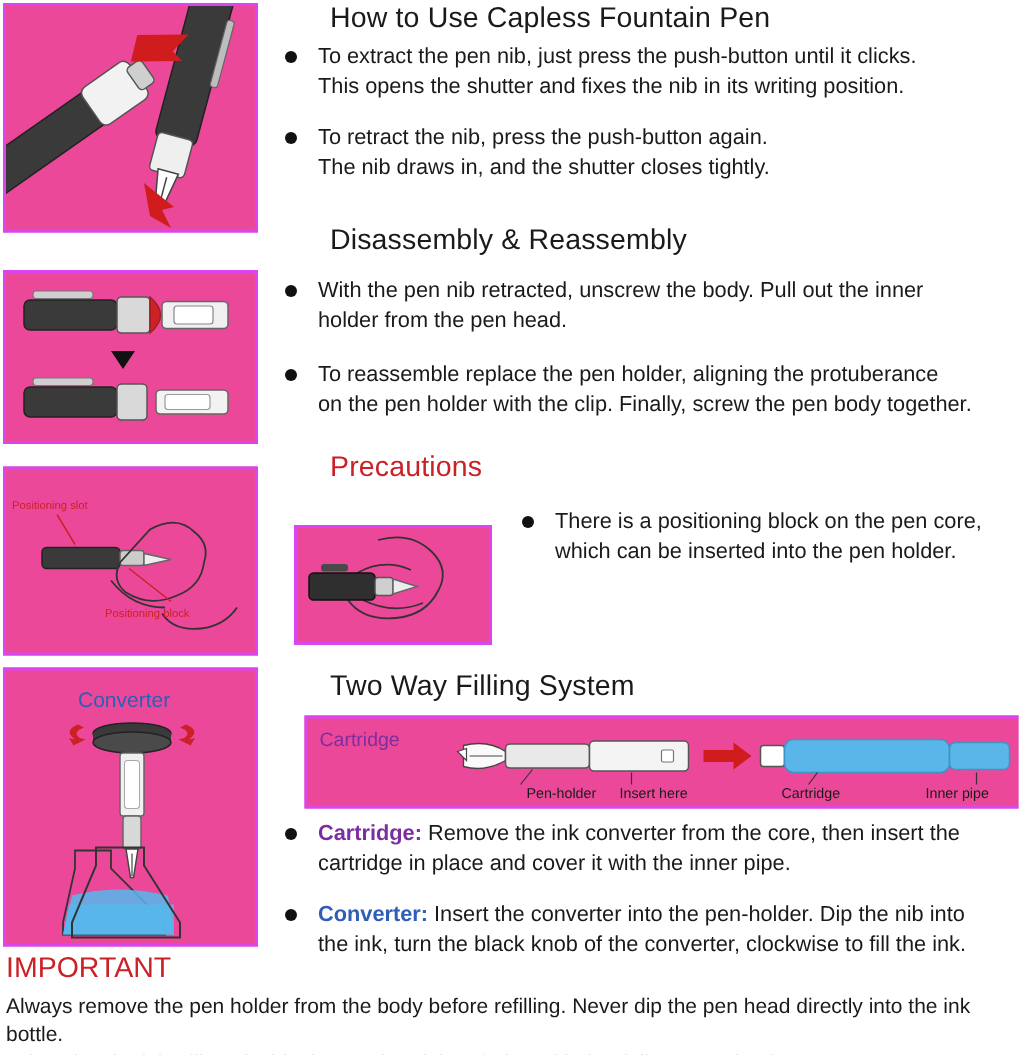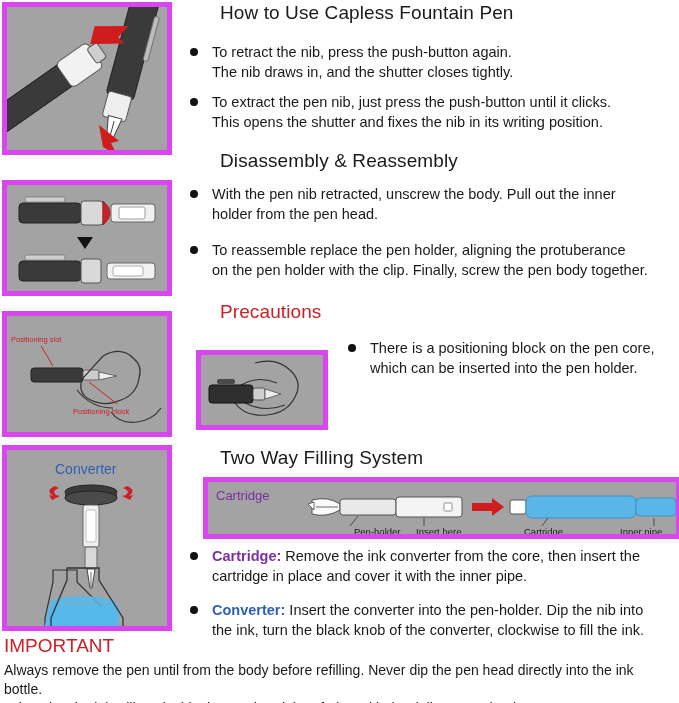--- a/index.html
+++ b/index.html
@@ -17,22 +17,22 @@
   }
   .page {
     position: relative;
     width: 679px;
     height: 703px;
   }
 
   
   .illus {
     position: absolute;
-    border: 5px solid #d946ef;
-    background: #a3a3a3;
+    border: 2px solid #d946ef;
+    background: #ec4899;
     box-sizing: border-box;
     overflow: hidden;
   }
 
   
   .heading {
     font-size: 19px;
     font-weight: 400;
     color: #1a1a1a;
     letter-spacing: 0.1px;
@@ -185,29 +185,29 @@
 
       <path d="M46 120 L70 120 L70 132 L106 168 L106 176 L38 176 L38 168 L46 132 Z" fill="none" stroke="#333" stroke-width="1.2"></path>
       <path d="M42 156 L112 156 L112 176 L38 176 Z" fill="#55b9ec" opacity="0.85"></path>
       <path d="M44 150 q30 -8 64 0 l4 26 l-74 0 z" fill="#55b9ec" opacity="0.85" stroke="none"></path>
       <path d="M60 118 L92 118 L92 130 L116 168 L116 178 L44 178 L44 168 L60 130 Z" fill="none" stroke="#333" stroke-width="1.3"></path>
     </svg>
   </div>
 
   <div class="heading" id="howto-title">How to Use Capless Fountain Pen</div>
   <ul class="bullet-list" id="howto-list">
+    <li>
+      <span class="dot"></span>
+      <span class="crumb">To extract the pen nib, just press the push-button until it clicks.</span>
+      <span class="crumb">This opens the shutter and fixes the nib in its writing position.</span>
+    </li>
     <li style="margin-top:14px;">
       <span class="dot"></span>
       <span class="crumb">To retract the nib, press the push-button again.</span>
       <span class="crumb">The nib draws in, and the shutter closes tightly.</span>
-    </li>
-    <li>
-      <span class="dot"></span>
-      <span class="crumb">To extract the pen nib, just press the push-button until it clicks.</span>
-      <span class="crumb">This opens the shutter and fixes the nib in its writing position.</span>
     </li>
   </ul>
 
   <div class="heading" id="disasm-title">Disassembly &amp; Reassembly</div>
   <ul class="bullet-list" id="disasm-list">
     <li>
       <span class="dot"></span>
       <span class="crumb">With the pen nib retracted, unscrew the body. Pull out the inner</span>
       <span class="crumb">holder from the pen head.</span>
     </li>
@@ -283,17 +283,17 @@
     <li style="margin-top:14px;">
       <span class="dot"></span>
       <span class="lead-blue">Converter:</span>
       <span>Insert the converter into the pen-holder. Dip the nib into</span>
       <span class="crumb">the ink, turn the black knob of the converter, clockwise to fill the ink.</span>
     </li>
   </ul>
 
   <div id="important-title">IMPORTANT</div>
   <div id="important-body">
-    <span class="crumb">Always remove the pen until from the body before refilling. Never dip the pen head directly into the ink bottle.</span>
+    <span class="crumb">Always remove the pen holder from the body before refilling. Never dip the pen head directly into the ink bottle.</span>
     <span class="crumb">Otherwise the ink will get inside the pen head, interfering with the delivery mechanism.</span>
   </div>
 
 </div>
 
 </body></html>

